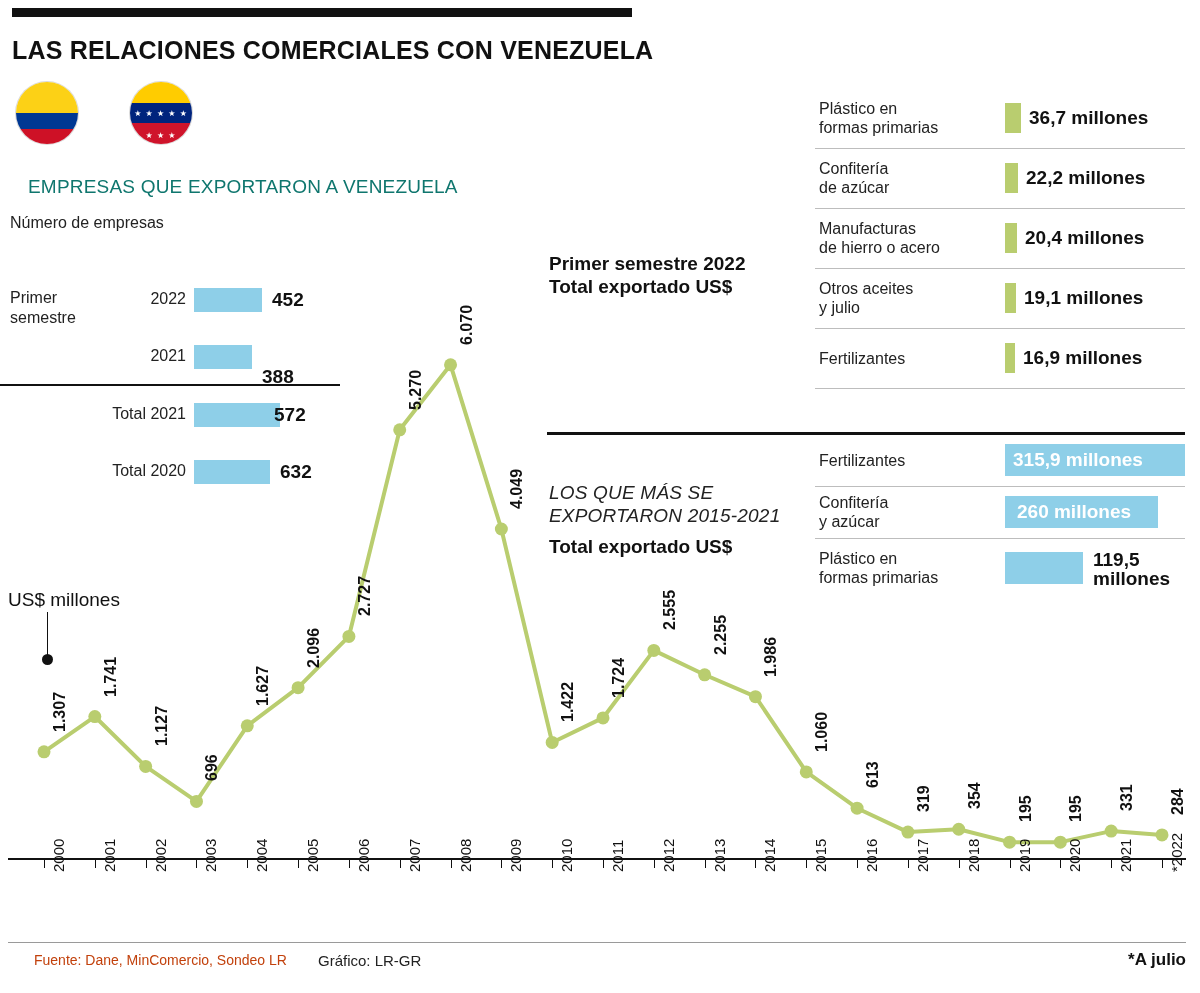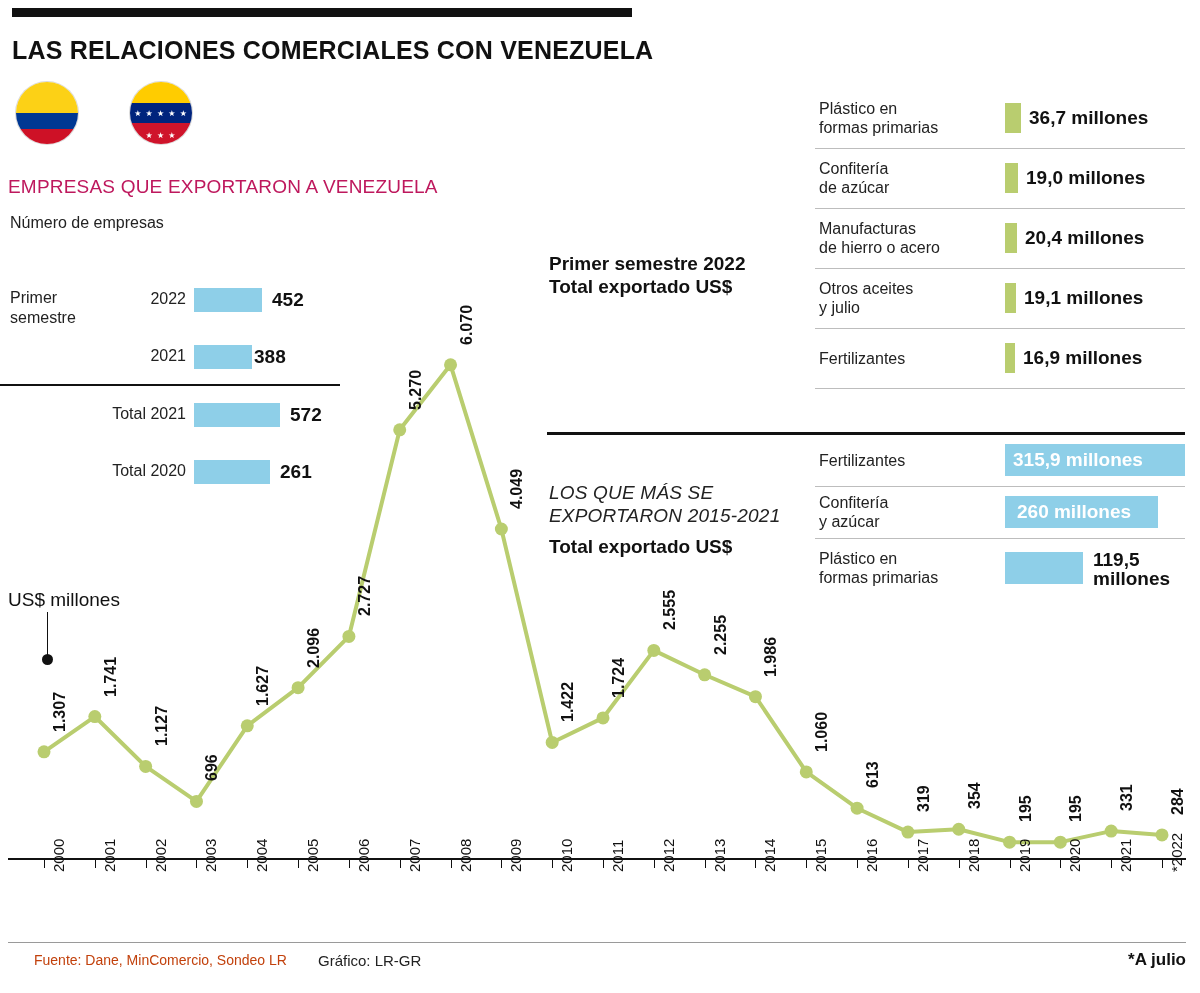--- a/index.html
+++ b/index.html
@@ -38,21 +38,21 @@
   #flag-ve .b1{top:0;height:33.33%;background:#FFCC00;}
   #flag-ve .b2{top:33.33%;height:33.33%;background:#00247D;}
   #flag-ve .b3{top:66.66%;height:33.34%;background:#CF142B;}
   #flag-ve .stars{
     position:absolute;left:0;top:34%;width:100%;height:22px;
     color:#fff;font-size:8px;text-align:center;letter-spacing:1px;line-height:22px;
   }
 
   
   .h-empresas{
-    position:absolute;left:8px;top:176px;font-size:19px;color:#be185d;letter-spacing:.2px;
+    position:absolute;left:28px;top:176px;font-size:19px;color:#0f766e;letter-spacing:.2px;
   }
   .sub-empresas{
     position:absolute;left:10px;top:214px;font-size:16px;color:#222;
   }
 
   
   .bar-row{position:absolute;height:24px;}
   .bar-row .lbl{
     position:absolute;right:100%;margin-right:8px;top:2px;
     font-size:16px;color:#222;white-space:nowrap;text-align:right;
@@ -157,34 +157,34 @@
   </div>
 
   <div class="bar-row" style="left:194px;top:288px;">
     <span class="lbl">2022</span>
     <span class="bar" style="width:68px;"></span>
     <span class="val" style="left:78px;">452</span>
   </div>
   <div class="bar-row" style="left:194px;top:345px;">
     <span class="lbl">2021</span>
     <span class="bar" style="width:58px;"></span>
-    <span class="val" style="left:60px;">388</span>
+    <span class="val" style="left:68px;margin-top:20px;">388</span>
   </div>
 
   <div class="divider" style="left:0px;top:384px;width:340px;height:2px;"></div>
 
   <div class="bar-row" style="left:194px;top:403px;">
     <span class="lbl">Total 2021</span>
     <span class="bar" style="width:86px;"></span>
-    <span class="val" style="left:96px;">572</span>
+    <span class="val" style="left:80px;">572</span>
   </div>
   <div class="bar-row" style="left:194px;top:460px;">
     <span class="lbl">Total 2020</span>
     <span class="bar" style="width:76px;"></span>
-    <span class="val" style="left:86px;">261</span>
+    <span class="val" style="left:86px;">632</span>
   </div>
 
   <div class="usd-millones">US$ millones</div>
   <div class="leader"></div>
   <div class="leader-dot"></div>
 
   <svg id="line-chart" viewBox="0 0 1200 640" preserveAspectRatio="none">
     <polyline id="chart-line" fill="none" stroke="#b9cd6f" stroke-width="4" stroke-linejoin="round" stroke-linecap="round" points="44,511.80625 94.81818181818181,476.54375000000005 145.63636363636363,526.43125 196.45454545454547,561.45 247.27272727272728,485.80625 298.0909090909091,447.70000000000005 348.90909090909093,396.43125 399.72727272727275,189.8125 450.54545454545456,124.8125 501.3636363636364,289.01874999999995 552.1818181818182,502.4625 603,477.92499999999995 653.8181818181819,410.40625 704.6363636363636,434.78125 755.4545454545455,456.63750000000005 806.2727272727273,531.875 857.0909090909091,568.19375 907.909090909091,592.08125 958.7272727272727,589.2375 1009.5454545454546,602.15625 1060.3636363636365,602.15625 1111.1818181818182,591.10625 1162,594.925"></polyline>
     <g id="chart-points">
         <circle cx="44" cy="511.80625" r="6.5" fill="#b9cd6f"></circle>
@@ -303,21 +303,21 @@
     <div class="swatch" style="width:16px;"></div>
     <div class="amount" style="left:214px;">36,7 millones</div>
   </div>
 
   <div class="prod-row" style="top:148px;">
     <div class="name">
       <div>Confitería</div>
       <div>de azúcar</div>
     </div>
     <div class="swatch" style="width:13px;"></div>
-    <div class="amount" style="left:211px;">19,0 millones</div>
+    <div class="amount" style="left:211px;">22,2 millones</div>
   </div>
 
   <div class="prod-row" style="top:208px;">
     <div class="name">
       <div>Manufacturas</div>
       <div>de hierro o acero</div>
     </div>
     <div class="swatch" style="width:12px;"></div>
     <div class="amount" style="left:210px;">20,4 millones</div>
   </div>

